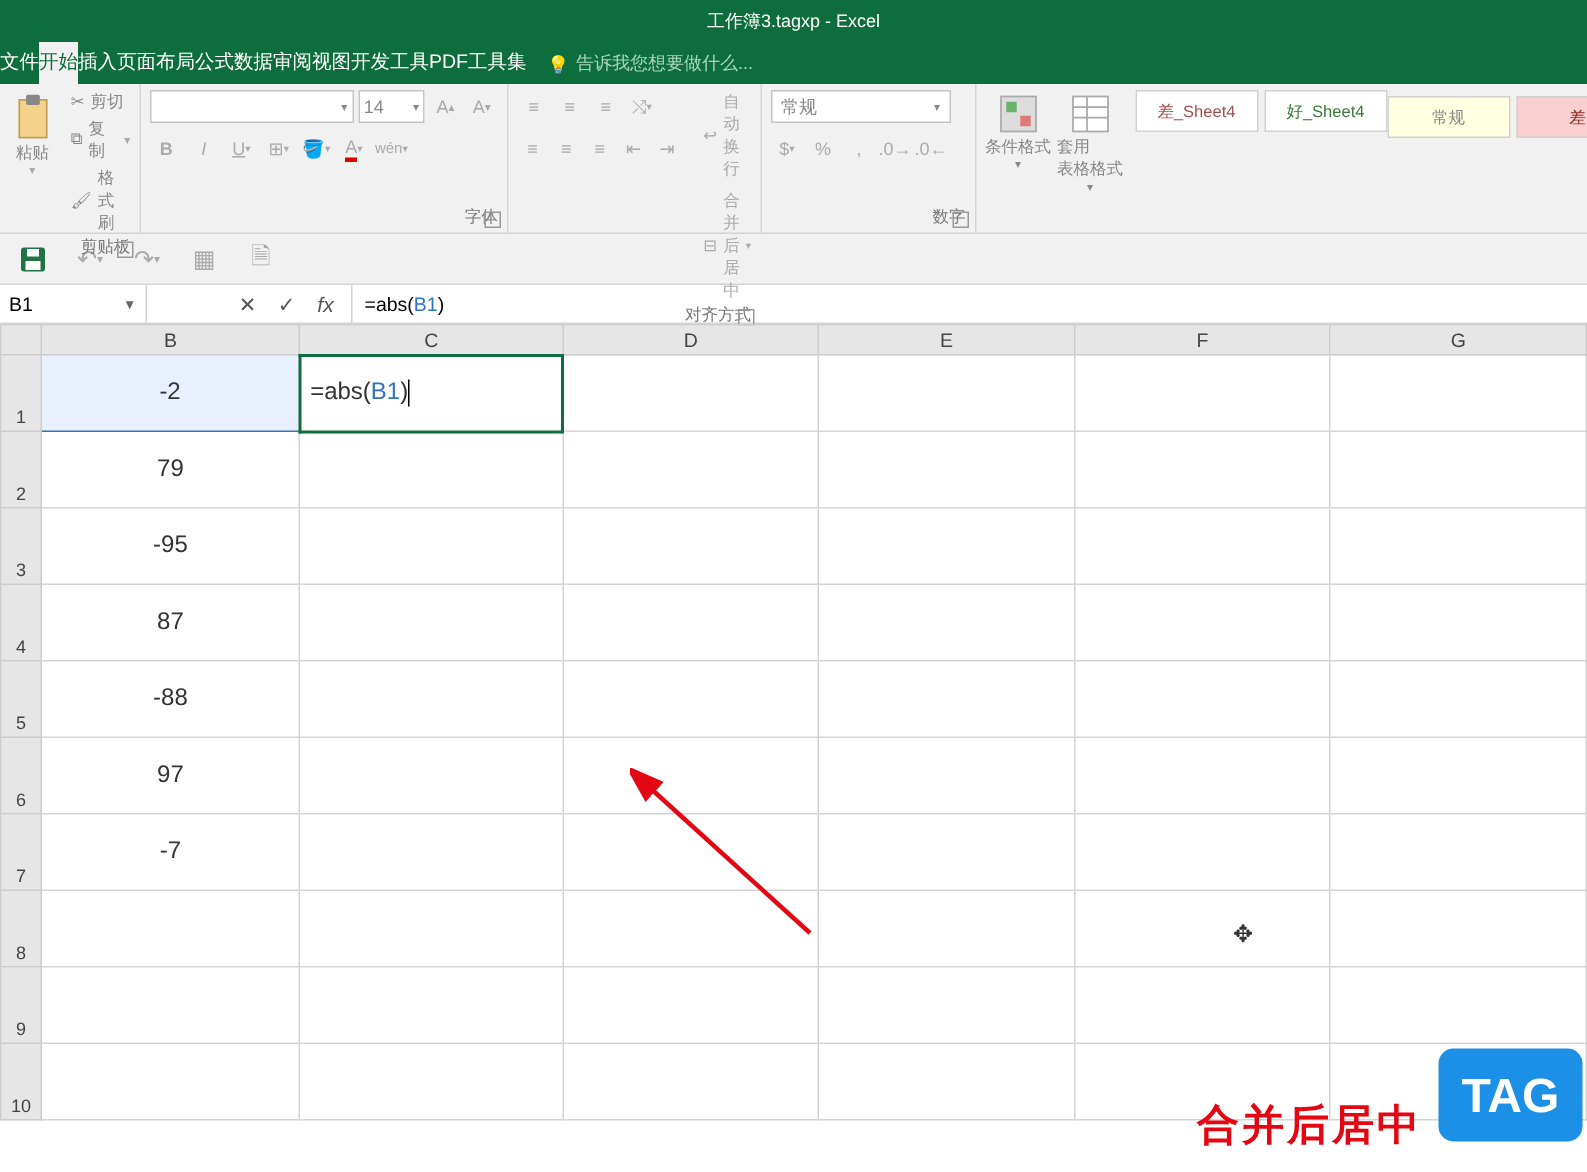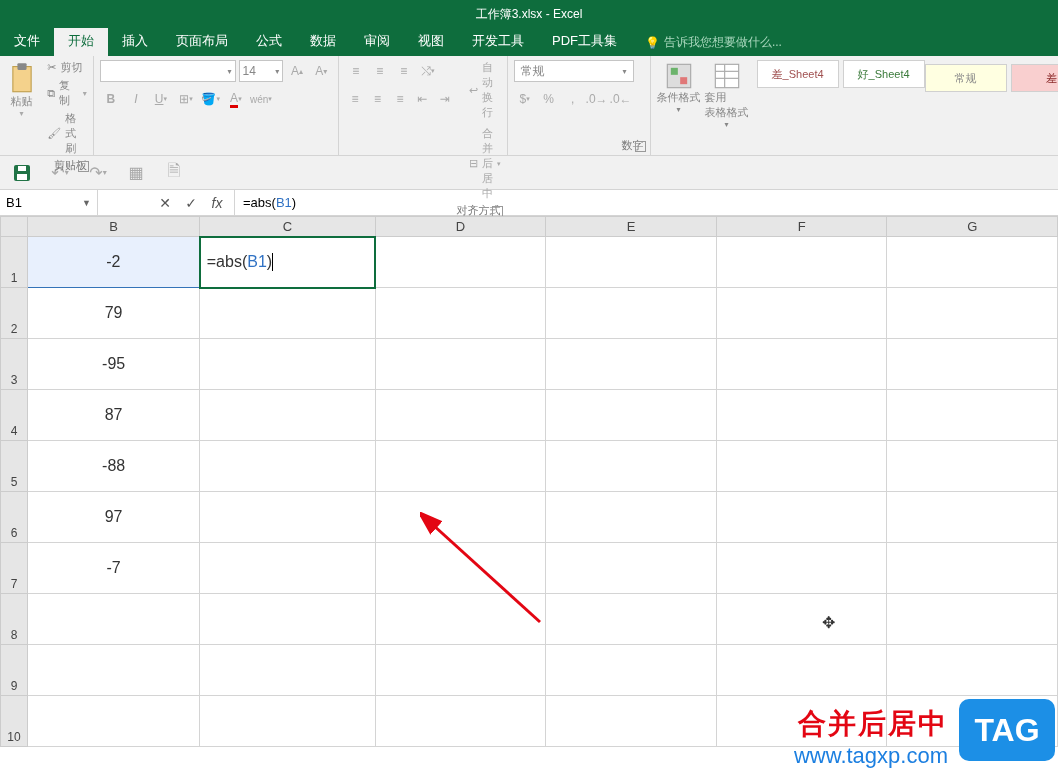--- a/index.html
+++ b/index.html
@@ -5,21 +5,21 @@
 * { box-sizing: border-box; margin: 0; padding: 0; font-family: "Microsoft YaHei", "Segoe UI", sans-serif; }
 body { width: 1058px; height: 781px; overflow: hidden; background: #fff; position: relative; }
 
 
 .title-bar { height: 28px; background: #0e6d3d; color: #fff; display: flex; align-items: center; justify-content: center; font-size: 12px; position: relative; }
 .title-bar .left-icons { position: absolute; left: 6px; display: flex; gap: 4px; }
 .title-bar .left-icons div { width: 14px; height: 14px; }
 
 
 .menu-tabs { height: 28px; background: #0e6d3d; display: flex; align-items: flex-end; font-size: 13px; color: #fff; }
-.menu-tab { padding: 6px 14px; cursor: pointer; }
+.menu-tab { padding: 6px 0; cursor: pointer; }
 .menu-tab.active { background: #f1f1f1; color: #0e6d3d; }
 .tell-me { margin-left: 14px; color: #a9d7bd; font-size: 12px; display: flex; align-items: center; gap: 4px; padding-bottom: 5px;}
 .tell-me .bulb { font-size: 12px; }
 
 
 .ribbon { height: 100px; background: #f1f1f1; display: flex; border-bottom: 1px solid #d4d4d4; }
 .ribbon-group { border-right: 1px solid #d4d4d4; display: flex; flex-direction: column; justify-content: space-between; padding: 4px 6px 1px 6px; position: relative; }
 .ribbon-group-label { font-size: 11px; color: #777; text-align: right; height: 18px; line-height: 18px; position: relative;}
 .ribbon-group-label .launcher { position:absolute; right:-2px; bottom:2px; width:11px; height:11px; border:1px solid #999; }
 .ribbon-body { display: flex; gap: 4px; flex: 1; color:#aaa;}
@@ -97,21 +97,21 @@
 
 .cursor-cross{position:absolute;left:822px;top:397px;font-size:16px;color:#333;}
 </style>
 </head>
 <body>
 
 <div class="title-bar">
   <div class="left-icons">
     <div></div>
   </div>
-  <span>工作簿3.xlsx - Excel</span>
+  <span>工作簿3.tagxp - Excel</span>
 </div>
 
 <div class="menu-tabs">
   <div class="menu-tab">文件</div>
   <div class="menu-tab active">开始</div>
   <div class="menu-tab">插入</div>
   <div class="menu-tab">页面布局</div>
   <div class="menu-tab">公式</div>
   <div class="menu-tab">数据</div>
   <div class="menu-tab">审阅</div>
@@ -187,20 +187,21 @@
         <div class="sq-btn">
             <span style="border-bottom:3px solid #d00">A</span>
             <span style="font-size:7px">▾</span>
           </div>
         <div class="sq-btn">
             <sup>wén</sup>
             <span style="font-size:7px">▾</span>
           </div>
       </div>
     </div>
+    <div class="ribbon-group-label"><span>字体</span><span class="launcher"></span></div>
   </div>
 
   <div class="ribbon-group" style="width:230px">
     <div class="ribbon-body" style="flex-direction:row">
       <div class="align-body" style="width:110px">
         <div class="align-row">
           <div class="sq-btn">≡</div>
           <div class="sq-btn">≡</div>
           <div class="sq-btn">≡</div>
           <div class="sq-btn">⤭<span style="font-size:7px">▾</span></div>
@@ -452,15 +453,14 @@
         </marker>
       </defs>
   <line x1="120" y1="110" x2="12" y2="12" stroke="#e30613" stroke-width="3" marker-end="url(#ah)"></line>
 </svg>
 
 <span class="cursor-cross">✥</span>
 </div>
 
 <div class="watermark" style="right:110px">
   <div class="red">合并后居中</div>
-  <div class="blue">www.tagxp.com</div>
 </div>
 <div class="tag-badge">TAG</div>
 
 </body></html>

